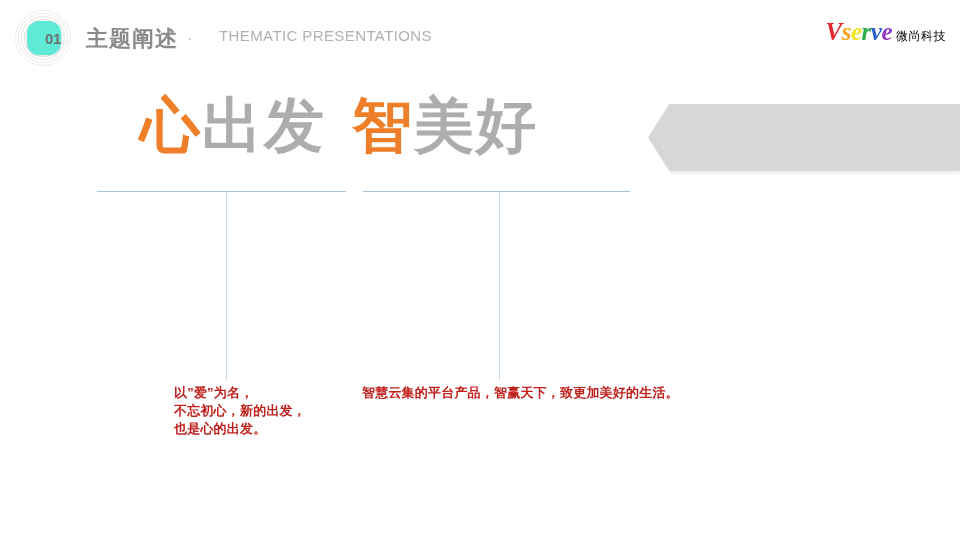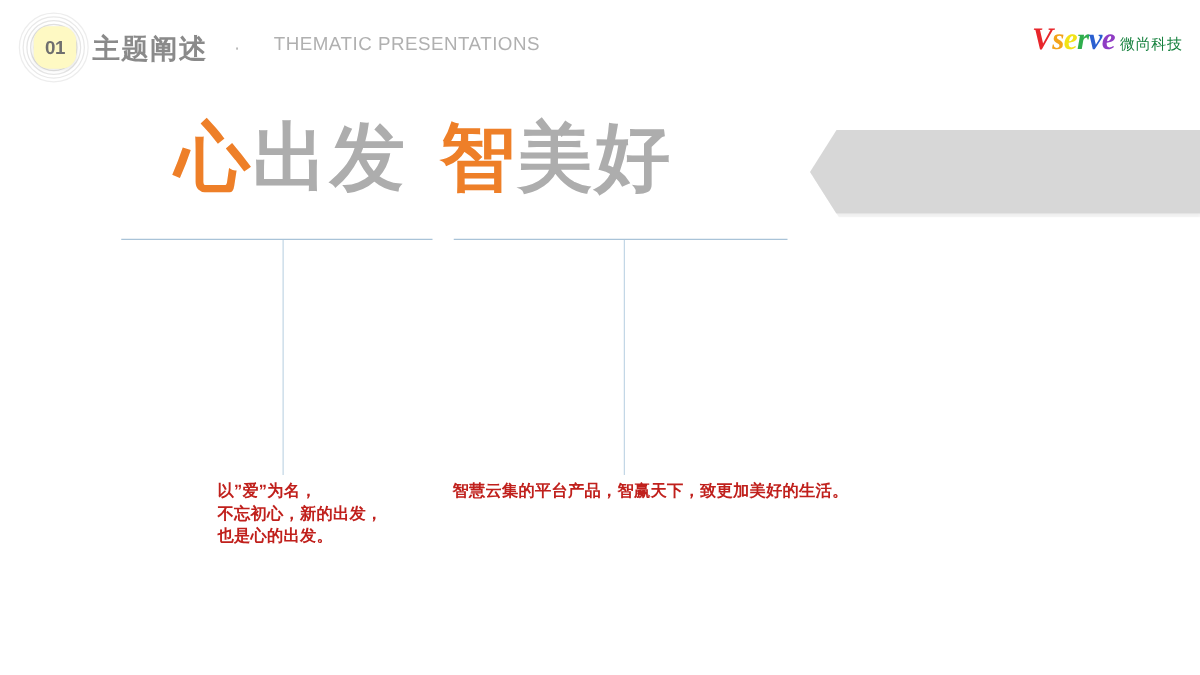--- a/index.html
+++ b/index.html
@@ -50,35 +50,35 @@
   .ring.r3 { left: 7px;  top: 6px;  width: 42px; height: 42px; border-color:#e5e5e5; }
   .ring.r4 { left: 10px; top: 9px;  width: 36px; height: 36px; border-color:#e2e2e2; }
   .ring.r5 { left: 13px; top: 12px; width: 30px; height: 30px; border-color:#dedede; }
   .badge-chip {
     position: absolute;
     left: 13px;
     top: 11px;
     width: 34px;
     height: 34px;
     border-radius: 12px;
-    background: #fef9c3;
+    background: #5eead4;
     box-shadow: 0 1px 3px rgba(0,0,0,0.10);
     display: flex;
     align-items: center;
-    justify-content: center;
+    justify-content: flex-end;
   }
   .badge-chip span {
     font-size: 15px;
     font-weight: bold;
     color: #6f6f6f;
     letter-spacing: -0.3px;
   }
   .header-cn {
     position: absolute;
-    left: 74px;
+    left: 86px;
     top: 24px;
     font-size: 22px;
     font-weight: bold;
     color: #8a8a8a;
     letter-spacing: 1px;
     white-space: nowrap;
   }
   .header-dot {
     position: absolute;
     left: 187px;
@@ -115,21 +115,21 @@
     text-align: center;
   }
   .logo-word .l0 { color: #e8262b; }
   .logo-word .l1 { color: #f3a31a; }
   .logo-word .l2 { color: #f2e317; }
   .logo-word .l3 { color: #2fae4d; }
   .logo-word .l4 { color: #2a5fd0; }
   .logo-word .l5 { color: #8f3cc4; }
   .logo-cn {
     font-size: 12px;
-    color: #15803d;
+    color: #000000;
     margin-left: 4px;
     letter-spacing: 0.5px;
   }
 
   
   .big-title {
     position: absolute;
     left: 140px;
     top: 96px;
     font-size: 60px;

